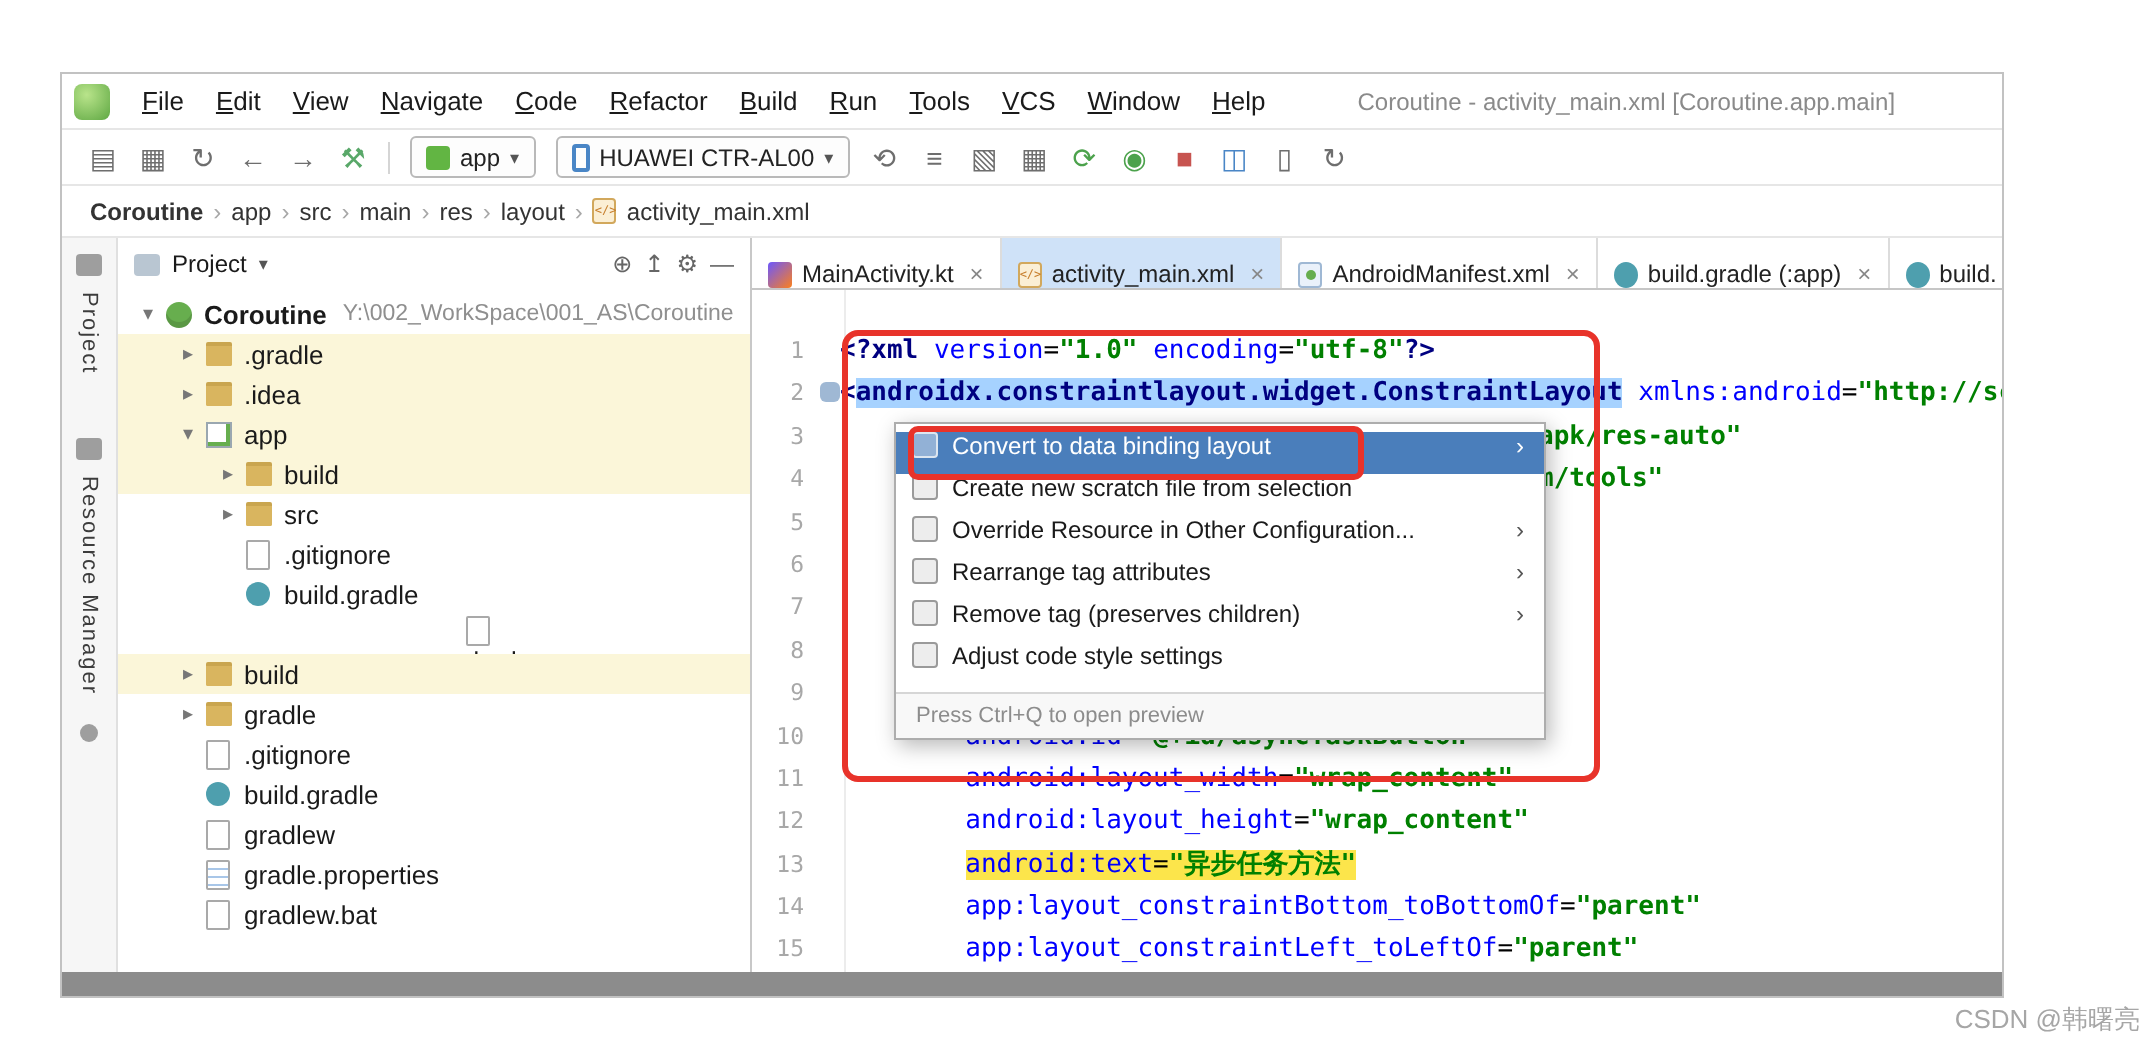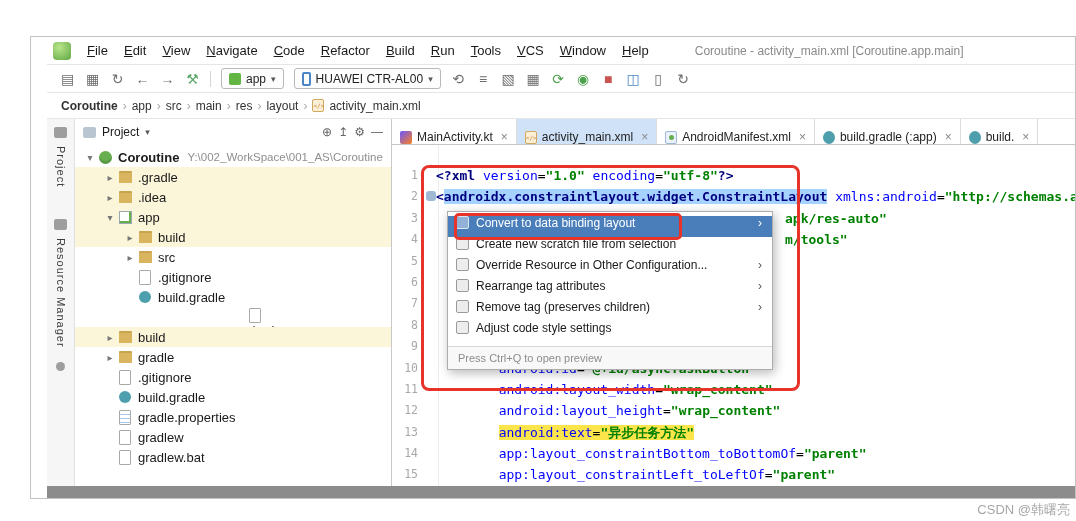--- a/index.html
+++ b/index.html
@@ -1,20 +1,20 @@
 <!DOCTYPE html>
 <html style="--c-annotation-red: #E8332A; --c-selection-blue: #A6D2FF; --c-find-yellow: #FCE54B; --c-menu-selection: #4A7EBB; --c-xml-tag: #000080; --c-xml-attr: #0000FF; --c-xml-value: #008000; --c-hl-row: #FBF6D9; --c-run-green: #4CA24C; --c-stop-red: #C75450;"><head>
 <meta charset="utf-8">
 <style>
   * { margin:0; padding:0; box-sizing:border-box; }
   body { font-family:"Liberation Sans", sans-serif; background:#fff; }
   .screen { position:relative; width:1076px; height:521px; background:#fff; overflow:hidden; }
 
-  .window { position:absolute; left:30px; top:36px; width:1046px; height:463px;
-            border:1px solid #C2C2C2; display:flex; flex-direction:column; background:#fff;padding-left:16px; }
+  .window { position:absolute; left:30px; top:36px; width:972px; height:463px;
+            border:1px solid #C2C2C2; display:flex; flex-direction:column; background:#fff; }
 
   
   .titlebar { height:28px; display:flex; align-items:center; padding-left:6px;
               border-bottom:1px solid #E6E6E6; flex:none; }
   .as-logo { width:18px; height:18px; border-radius:4px; flex:none;
              background:radial-gradient(circle at 35% 30%, #B9E48B, #5FA843); margin-right:8px; }
   .menus { display:flex; align-items:center; }
   .menu-item { display:inline-block; padding:3px 8px; font-size:13px; color:#1A1A1A; cursor:default; }
   .menu-item::first-letter { text-decoration:underline; }
   .win-title { margin-left:38px; font-size:12px; color:#8A8A8A; white-space:nowrap; }
@@ -286,27 +286,27 @@
               <span class="ic ic-file"></span>
               <span class="tlabel">.gitignore</span>
             </div>
             <div class="tree-row" style="padding-left: 28px;">
               <span class="chev"></span>
               <span class="ic ic-gradle"></span>
               <span class="tlabel">build.gradle</span>
             </div>
             <div class="tree-row" style="padding-left: 28px;">
               <span class="chev"></span>
+              <span class="ic ic-file"></span>
+              <span class="tlabel">gradlew</span>
+            </div>
+            <div class="tree-row" style="padding-left: 28px;">
+              <span class="chev"></span>
               <span class="ic ic-props"></span>
               <span class="tlabel">gradle.properties</span>
-            </div>
-            <div class="tree-row" style="padding-left: 28px;">
-              <span class="chev"></span>
-              <span class="ic ic-file"></span>
-              <span class="tlabel">gradlew</span>
             </div>
             <div class="tree-row" style="padding-left: 28px;">
               <span class="chev"></span>
               <span class="ic ic-file"></span>
               <span class="tlabel">gradlew.bat</span>
             </div>
           </div>
       </div>
 
       <div class="editor">

